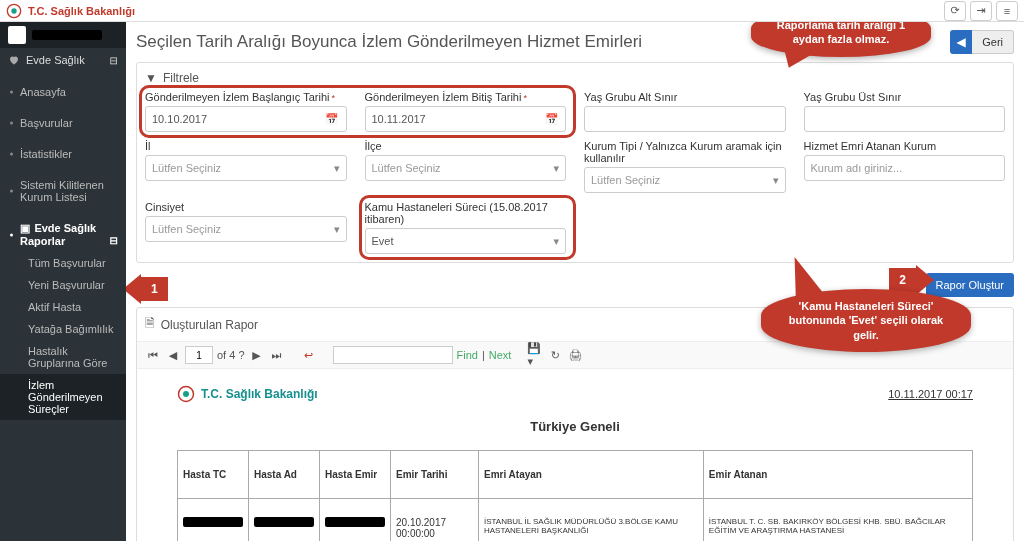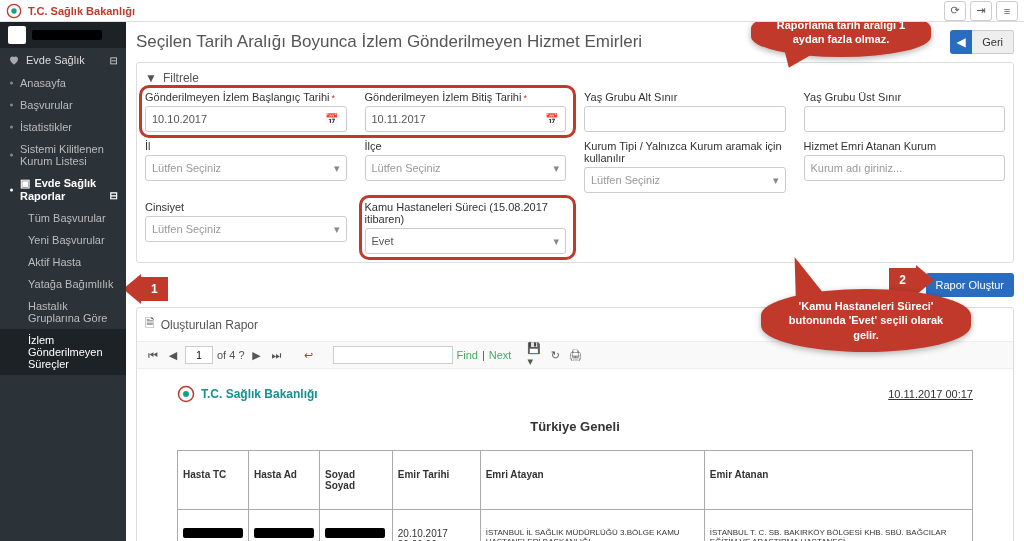--- a/index.html
+++ b/index.html
@@ -15,21 +15,21 @@
 
 .layout { display: flex; height: 519px; }
 .sidebar { width: 126px; background: #2c3338; color: #ddd; font-size: 11px; display: flex; flex-direction: column; }
 .sidebar .user { height: 26px; background: #1d2226; display: flex; align-items: center; padding: 0 8px; }
 .sidebar .user .avatar { width: 18px; height: 18px; background: #fff; border-radius: 2px; margin-right: 6px; }
 .sidebar .user .name-redact { width: 70px; height: 10px; background: #000; border-radius: 2px; }
 
 .sidebar .section { padding: 6px 8px; display: flex; align-items: center; cursor: pointer; }
 .sidebar .section .sicon { width: 12px; height: 12px; margin-right: 6px; }
 .sidebar .section .toggle { margin-left: auto; font-size: 10px; }
-.sidebar .item { padding: 5px 8px 5px 20px; cursor: pointer; color: #bbb; position: relative; }
+.sidebar .item { padding: 5px 8px 5px 20px; cursor: pointer; color: #bbb; position: relative; margin-top: 9px; }
 .sidebar .item::before { content: ""; position: absolute; left: 10px; top: 50%; width: 3px; height: 3px; background: #888; border-radius: 50%; transform: translateY(-50%); }
 .sidebar .item.strong { color: #fff; font-weight: 600; }
 .sidebar .item.strong::before { background: #fff; }
 .sidebar .subitem { padding: 5px 8px 5px 28px; cursor: pointer; color: #bbb; }
 .sidebar .subitem.active { background: #1d2226; color: #fff; }
 .sidebar .item .sub-toggle { float: right; font-size: 10px; }
 
 .content { flex: 1; background: #fff; overflow: hidden; position: relative; padding: 0 10px; }
 
 .page-header { display: flex; align-items: center; padding: 8px 0; }
@@ -288,21 +288,21 @@
             </svg>
           <span class="rtitle">T.C. Sağlık Bakanlığı</span>
           <span class="rdate">10.11.2017 00:17</span>
         </div>
         <div class="report-sub">Türkiye Geneli</div>
         <table class="report-table">
           <thead>
               <tr>
             <th>Hasta TC</th>
             <th>Hasta Ad</th>
-            <th>Soyad Soyad</th>
+            <th>Hasta Emir</th>
             <th>Emir Tarihi</th>
             <th>Emri Atayan</th>
             <th>Emir Atanan</th>
           </tr>
             </thead>
           <tbody>
               <tr>
             <td><span class="redact"></span></td>
             <td><span class="redact"></span></td>
             <td><span class="redact"></span></td>

